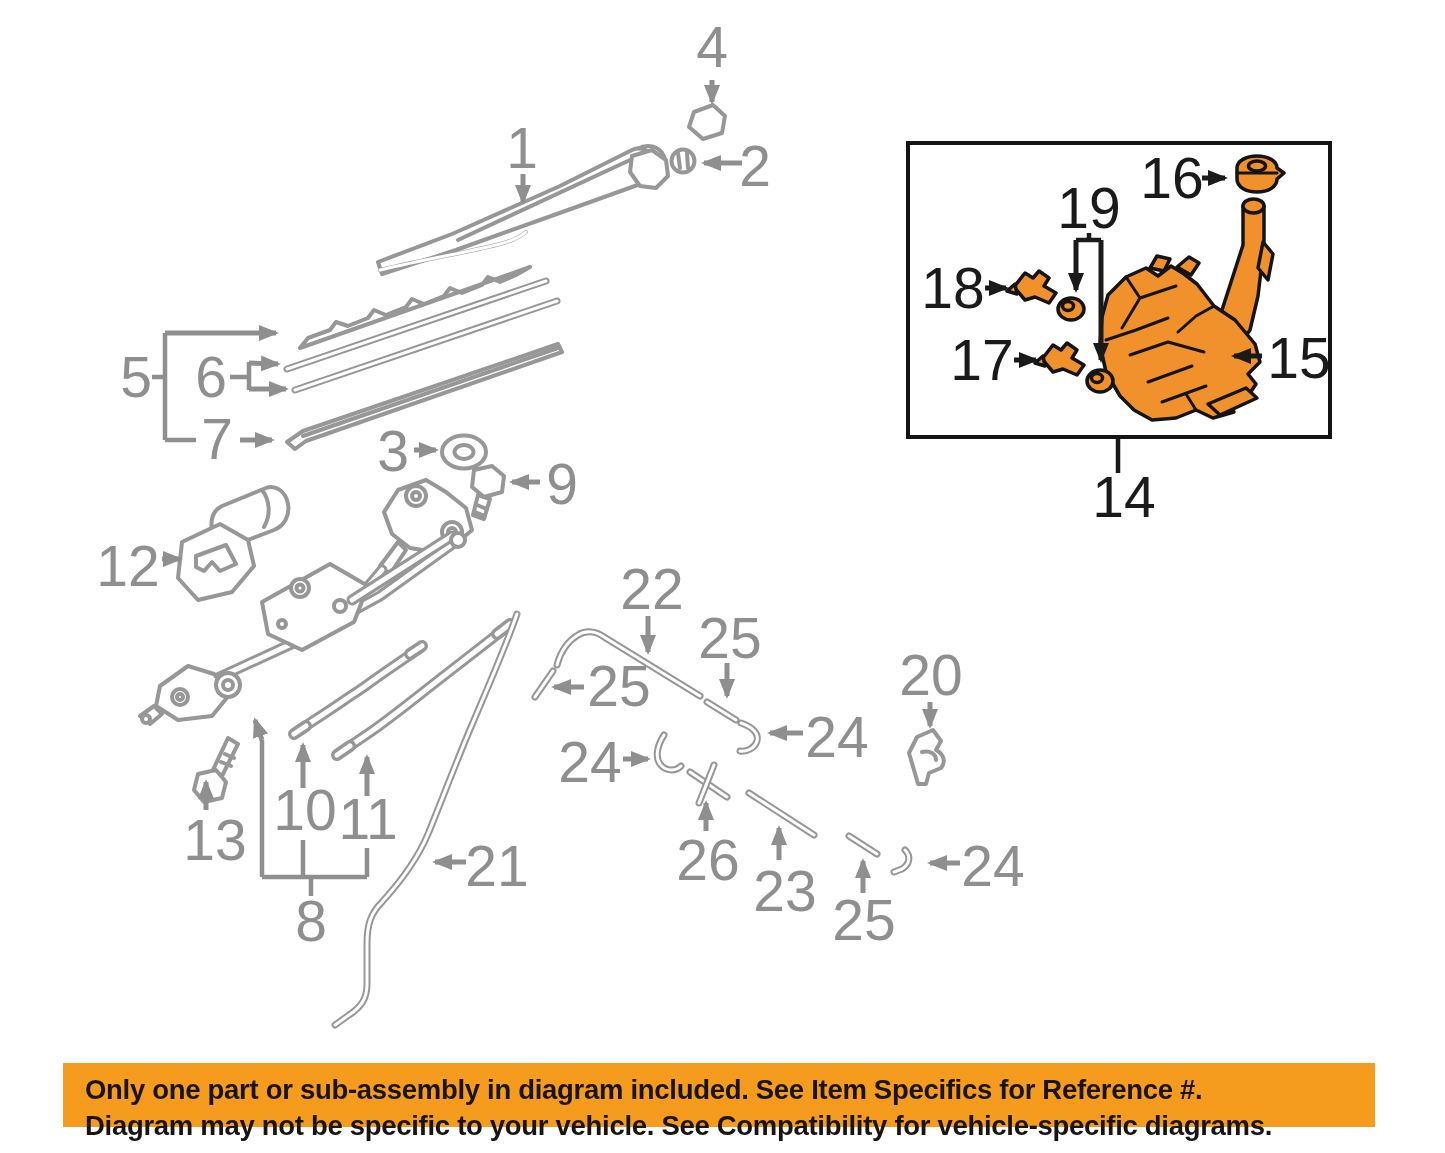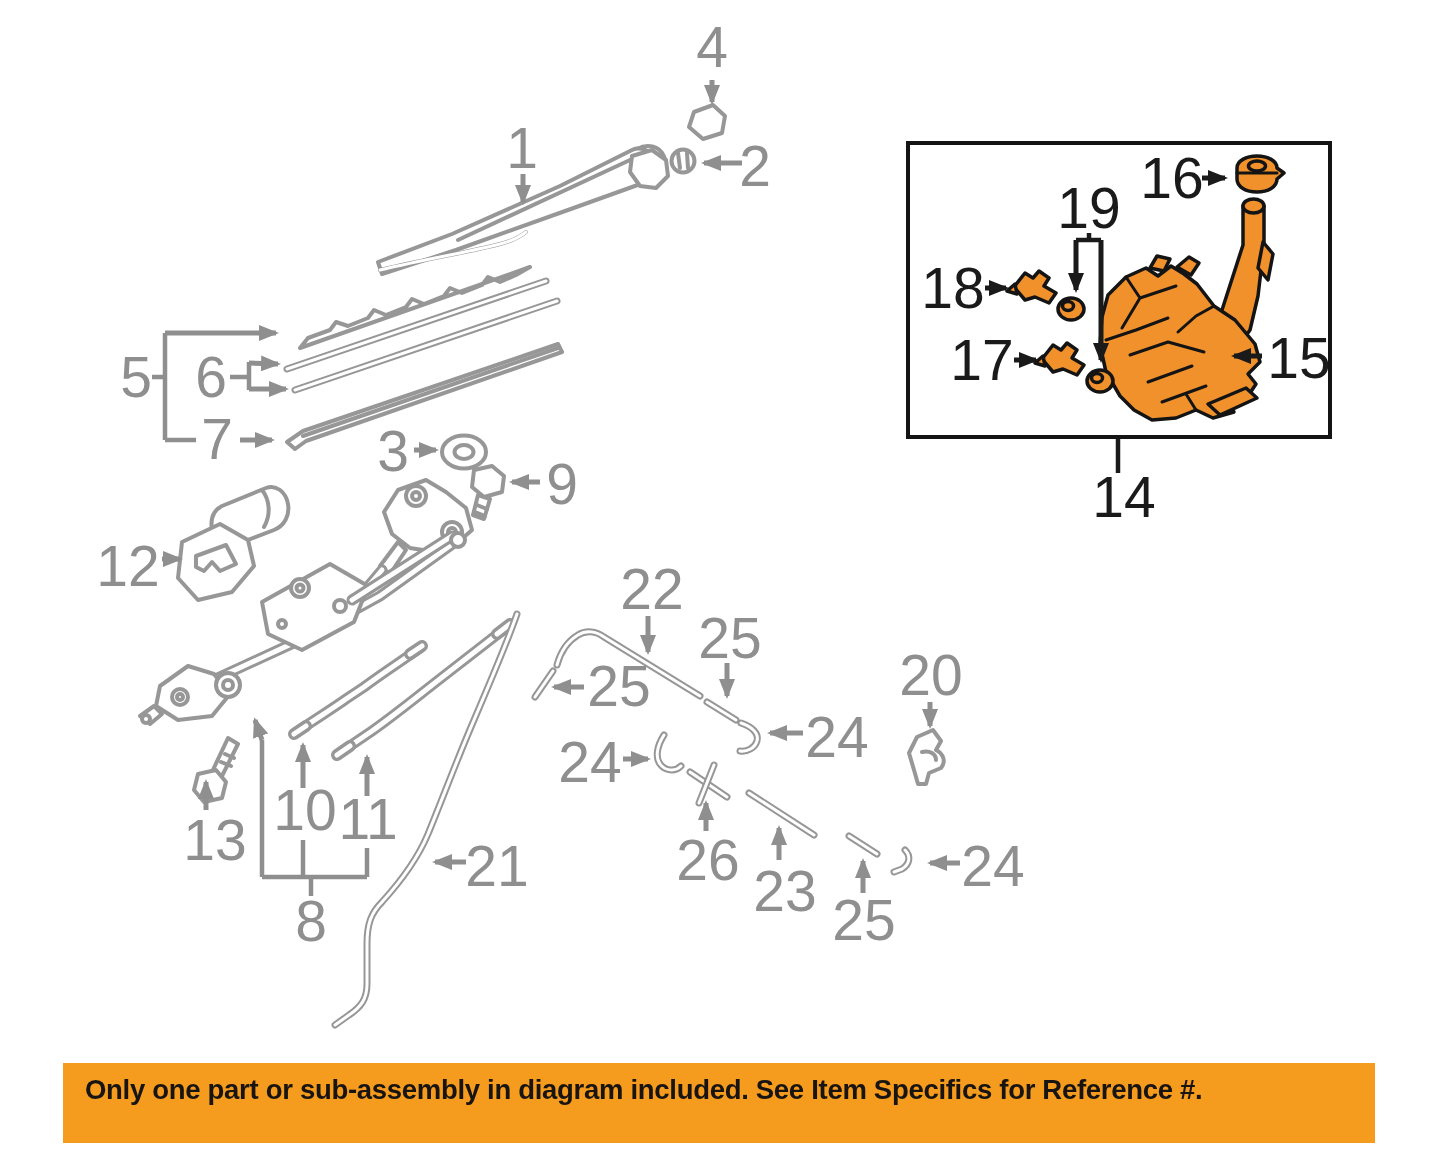--- a/index.html
+++ b/index.html
@@ -28,21 +28,21 @@
   .opl{fill:none;stroke:#141414;stroke-width:3;stroke-linejoin:round;stroke-linecap:round;}
 
   .inset-box{fill:#ffffff;stroke:#141414;stroke-width:4;}
 
   .callout{font-family:"Liberation Sans", sans-serif;font-size:57px;text-anchor:middle;
            dominant-baseline:central;font-weight:400;}
   .callout-gray{fill:#8F8F8F;}
   .callout-black{fill:#1a1a1a;}
 
   
-  .banner{position:absolute;left:63px;top:1063px;width:1312px;height:80px;
+  .banner{position:absolute;left:63px;top:1063px;width:1312px;height:64px;
           background:var(--banner-orange,#F59B1E);color:#181411;
           font-weight:bold;font-size:27.5px;line-height:36px;letter-spacing:-0.3px;
           padding:9px 0 0 22px;box-sizing:border-box;white-space:nowrap;}
 </style>
 </head>
 <body>
 
 <div class="stage">
 
 <svg width="1445" height="1153" viewBox="0 0 1445 1153">
@@ -327,15 +327,16 @@
         <text x="993" y="866" class="callout callout-gray">24</text>
         <text x="619" y="686" class="callout callout-gray">25</text>
         <text x="730" y="638" class="callout callout-gray">25</text>
         <text x="864" y="920" class="callout callout-gray">25</text>
         <text x="708" y="860" class="callout callout-gray">26</text>
       </g>
 </svg>
 
 <div class="banner">
   <div>Only one part or sub-assembly in diagram included. See Item Specifics for Reference #.</div>
+  <div>Diagram may not be specific to your vehicle. See Compatibility for vehicle-specific diagrams.</div>
 </div>
 
 </div>
 
 </body></html>

